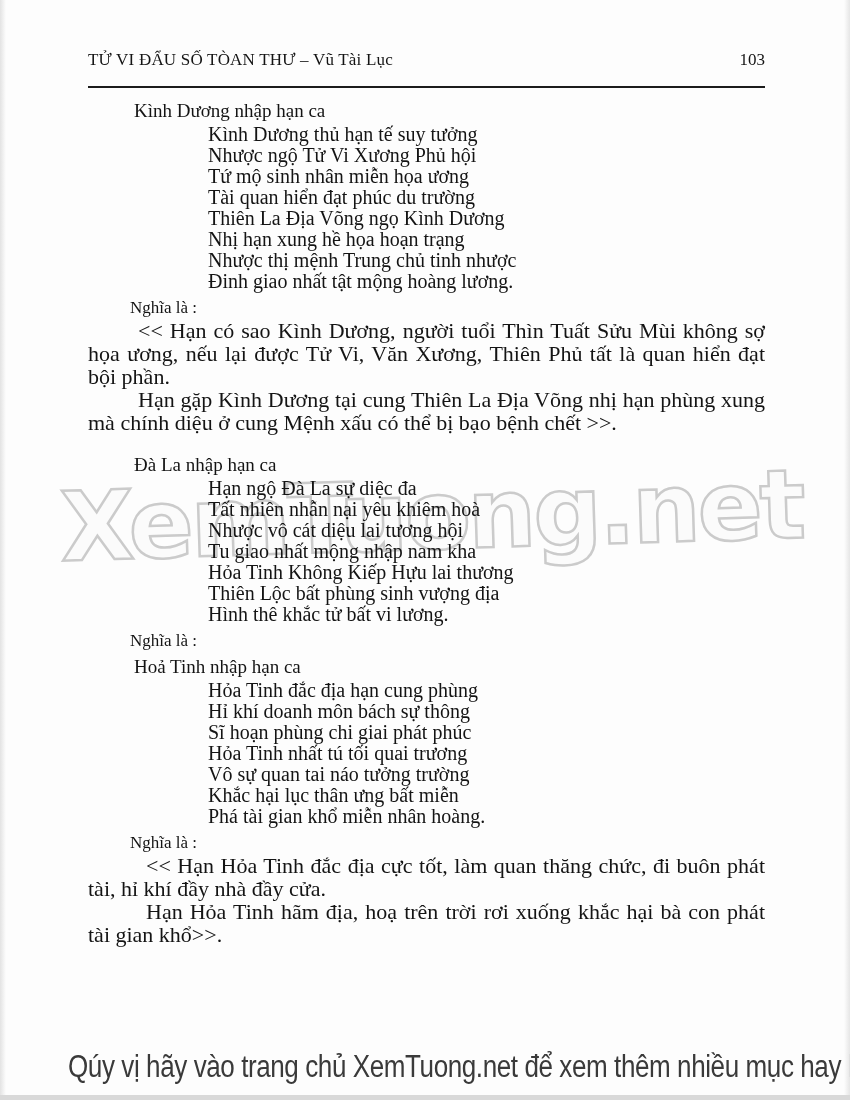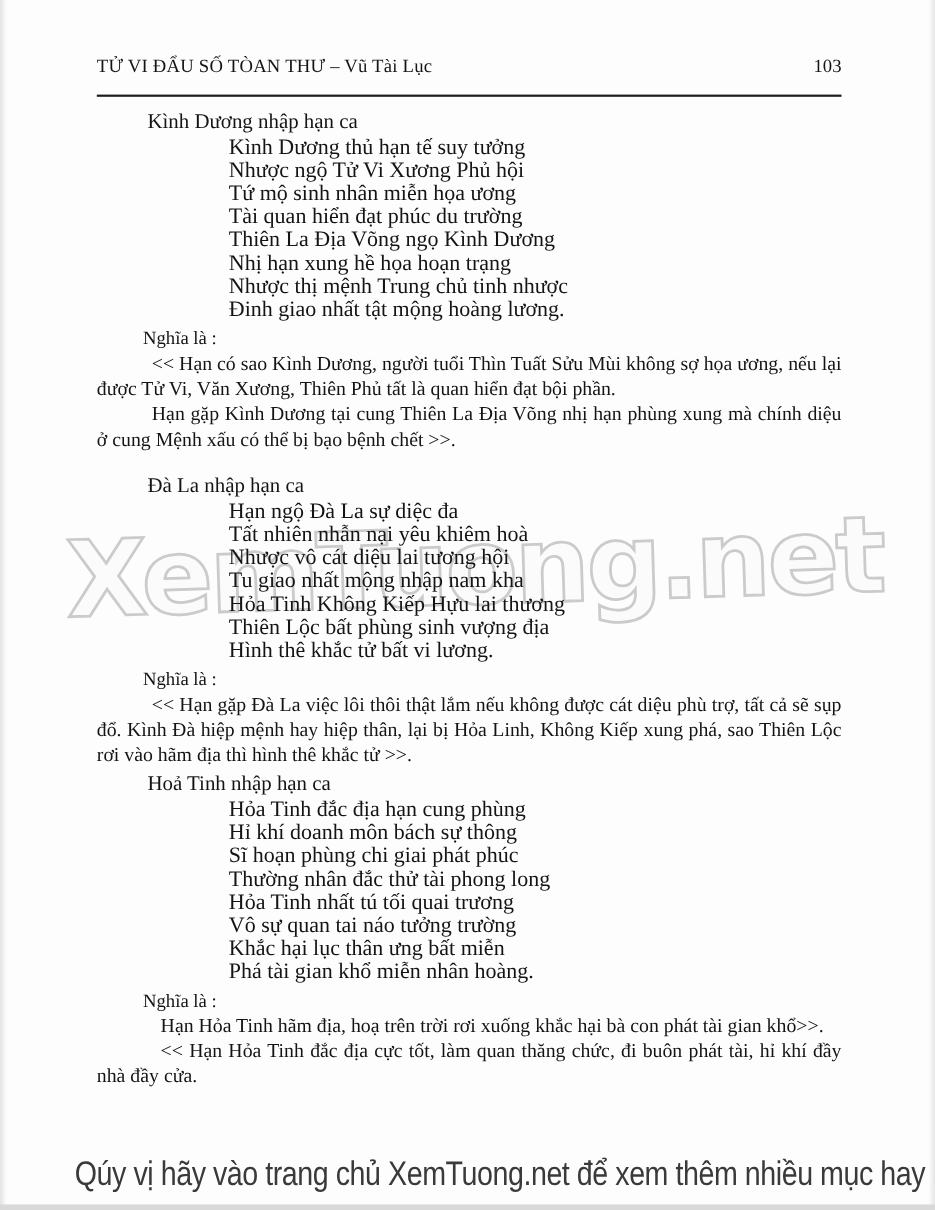--- a/index.html
+++ b/index.html
@@ -42,21 +42,21 @@
   .s3 .section-heading { margin-top:4px; }
 
   .poem { margin-left:120px; margin-top:2px; }
   .poem-line { font-size:20px; line-height:21px; white-space:nowrap; }
 
   .meaning-label {
     margin-left:42px; margin-top:4px;
     font-size:17px; line-height:23px;
   }
   .para {
-    font-size:18px; line-height:23px;
+    font-size:22px; line-height:23px;
     text-align:justify; text-indent:50px;
   }
   .s3 .para { text-indent:58px; }
 
   .watermark {
     position:absolute; left:60px; top:468px;
     width:745px;
     z-index:0;
     font-family:"DejaVu Sans","Liberation Sans",sans-serif;
     font-weight:bold;
@@ -118,38 +118,36 @@
       <div class="poem">
         <div class="poem-line">Hạn ngộ Đà La sự diệc đa</div>
         <div class="poem-line">Tất nhiên nhẫn nại yêu khiêm hoà</div>
         <div class="poem-line">Nhược vô cát diệu lai tương hội</div>
         <div class="poem-line">Tu giao nhất mộng nhập nam kha</div>
         <div class="poem-line">Hỏa Tinh Không Kiếp Hựu lai thương</div>
         <div class="poem-line">Thiên Lộc bất phùng sinh vượng địa</div>
         <div class="poem-line">Hình thê khắc tử bất vi lương.</div>
       </div>
       <div class="meaning-label">Nghĩa là :</div>
-      <p class="para">&lt;&lt; Hạn gặp Đà La việc lôi thôi thật lắm nếu không được cát diệu phù trợ, tất cả sẽ sụp đổ. Kình Đà hiệp mệnh hay hiệp thân, lại bị Hỏa Linh, Không Kiếp xung phá, sao Thiên Lộc rơi vào hãm địa thì hình thê khắc tử &gt;&gt;.</p>
     </div>
 
     <div class="section s3">
       <div class="section-heading">Hoả Tinh nhập hạn ca</div>
       <div class="poem">
         <div class="poem-line">Hỏa Tinh đắc địa hạn cung phùng</div>
         <div class="poem-line">Hỉ khí doanh môn bách sự thông</div>
         <div class="poem-line">Sĩ hoạn phùng chi giai phát phúc</div>
-        <div class="poem-line">Thường nhân đắc thử tài phong long</div>
         <div class="poem-line">Hỏa Tinh nhất tú tối quai trương</div>
         <div class="poem-line">Vô sự quan tai náo tưởng trường</div>
         <div class="poem-line">Khắc hại lục thân ưng bất miễn</div>
         <div class="poem-line">Phá tài gian khổ miễn nhân hoàng.</div>
       </div>
       <div class="meaning-label">Nghĩa là :</div>
+      <p class="para">&lt;&lt; Hạn Hỏa Tinh đắc địa cực tốt, làm quan thăng chức, đi buôn phát tài, hỉ khí đầy nhà đầy cửa.</p>
       <p class="para">Hạn Hỏa Tinh hãm địa, hoạ trên trời rơi xuống khắc hại bà con phát tài gian khổ&gt;&gt;.</p>
-      <p class="para">&lt;&lt; Hạn Hỏa Tinh đắc địa cực tốt, làm quan thăng chức, đi buôn phát tài, hỉ khí đầy nhà đầy cửa.</p>
     </div>
 
   </div>
 
   <div class="page-footer"><span>Qúy vị hãy vào trang chủ </span><span class="footer-site">XemTuong.net</span><span> để xem thêm nhiều mục hay khác</span></div>
 
   <div class="edge-left"></div>
   <div class="edge-right"></div>
   <div class="edge-bottom"></div>
 

